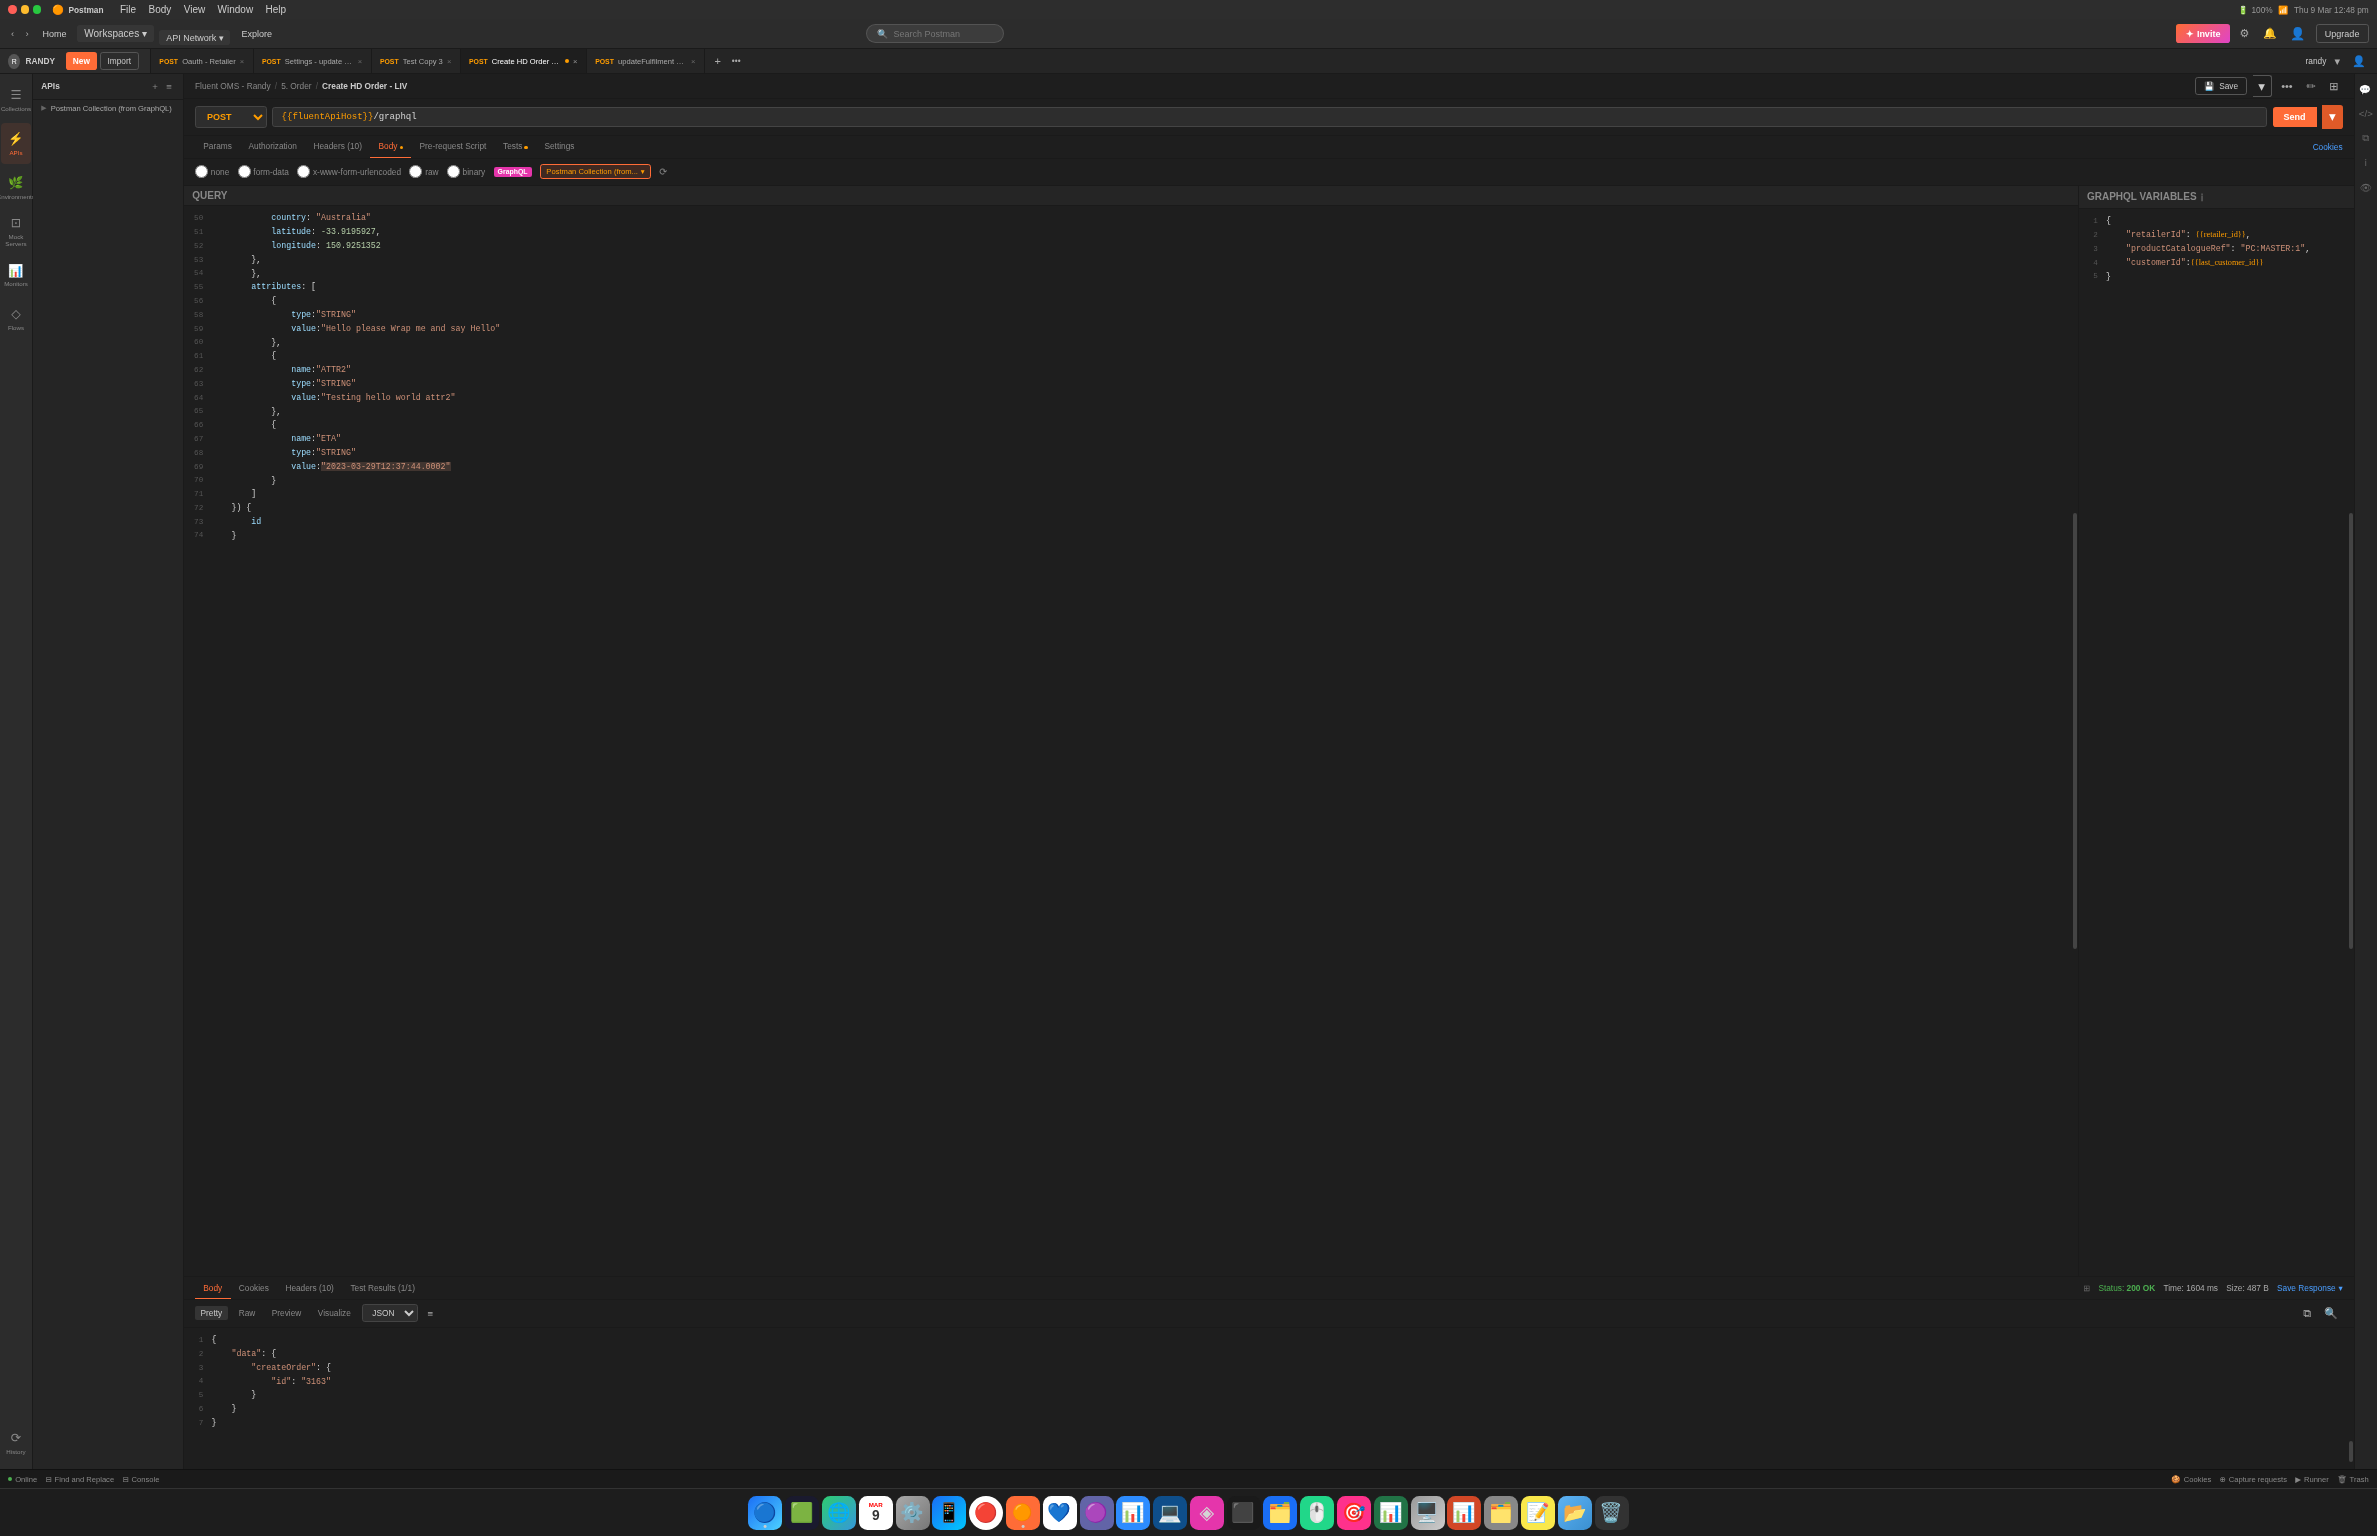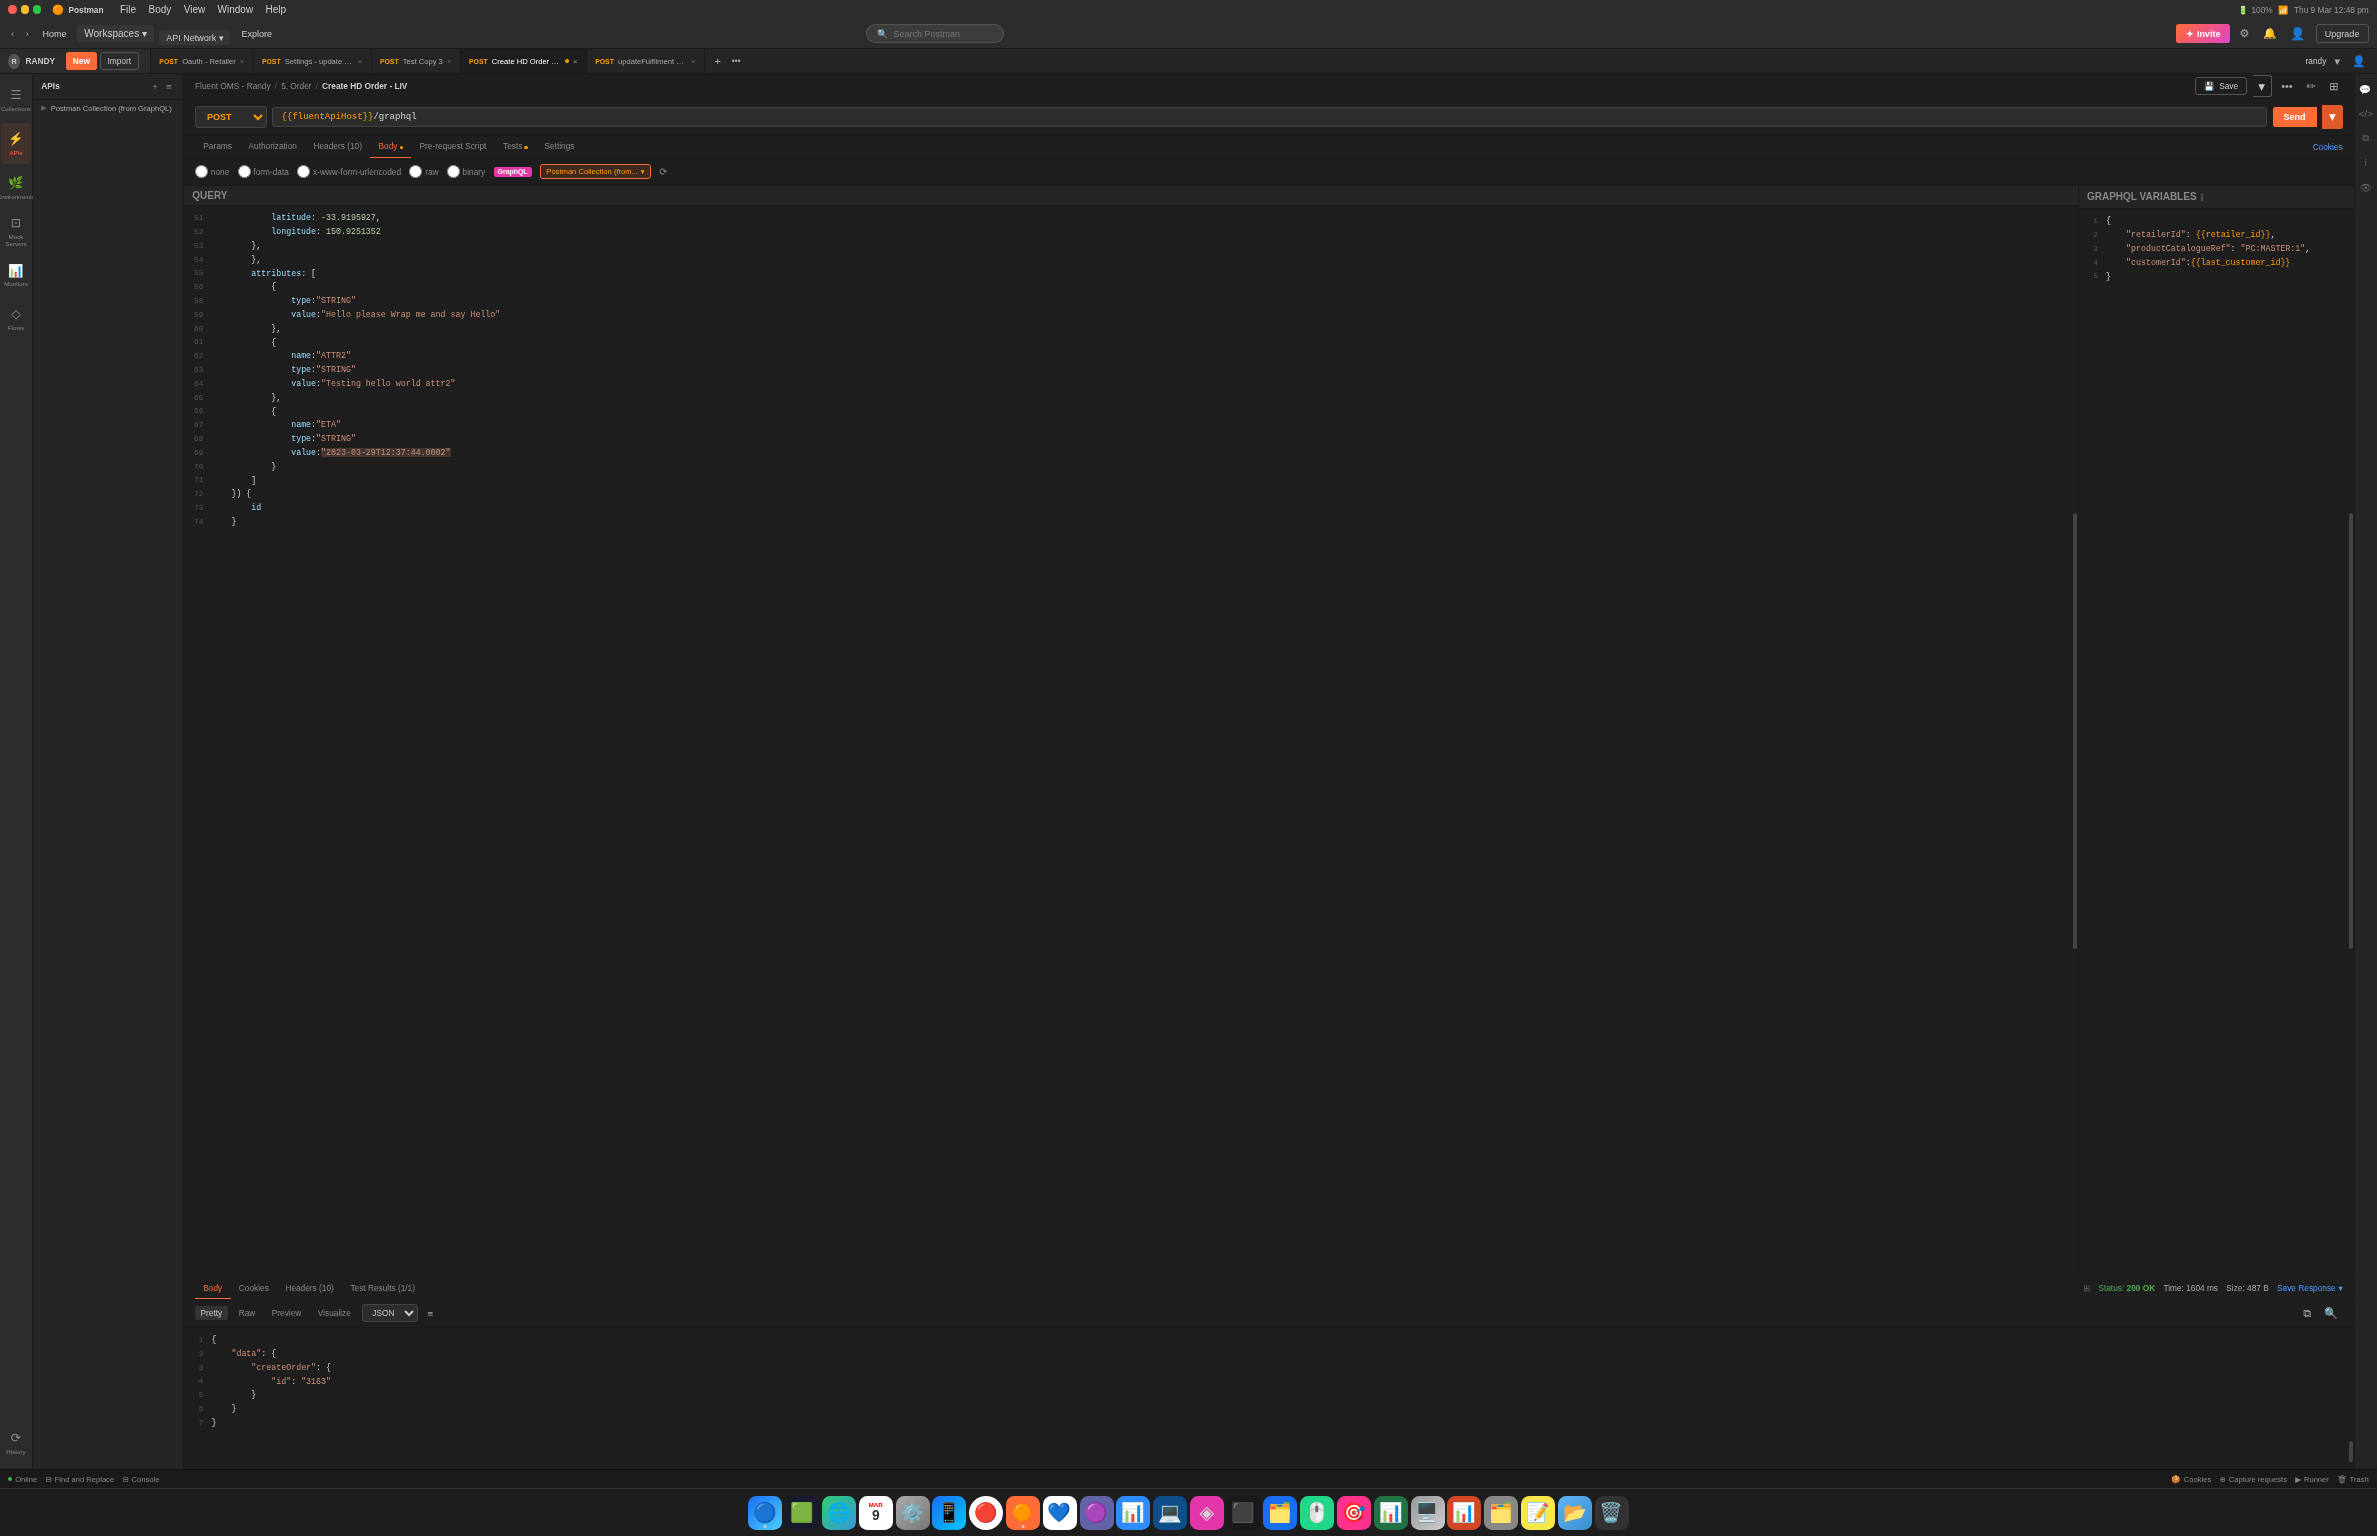--- a/index.html
+++ b/index.html
@@ -116,21 +116,21 @@
     .code-editor::-webkit-scrollbar { width: 5.5px; }
     .code-editor::-webkit-scrollbar-track { background: #1e1e1e; }
     .code-editor::-webkit-scrollbar-thumb { background: #444; border-radius: 2.8px; }
     .code-line { display: flex; min-height: 13.8px; }
     .line-num { width: 27.5px; min-width: 27.5px; text-align: right; padding-right: 8.3px; color: #555; user-select: none; font-size: 7.6px; padding-top: 0.7px; }
     .line-content { flex: 1; padding-right: 5.5px; white-space: pre; color: #d4d4d4; }
     .kw { color: #9cdcfe; }
     .str { color: #ce9178; }
     .str-highlight { color: #ce9178; background: rgba(206,145,120,0.2); }
     .num-col { color: #b5cea8; }
-    .var-col { color: #ff9d00; }
+    .var-col { color: #ff9d00; font-family: Liberation Serif, serif; }
     
     
     .response-area { display: flex; flex-direction: column; overflow: hidden; border-top: 0.7px solid #1a1a1a; flex-shrink: 0; height: 193px; }
     .response-tabs-row { display: flex; align-items: center; padding: 0 11px; border-bottom: 0.7px solid #1a1a1a; background: #1e1e1e; flex-shrink: 0; }
     .response-tab { color: #888; padding: 5.5px 8.3px; cursor: pointer; font-size: 8.3px; border-bottom: 1.4px solid transparent; }
     .response-tab.active { color: #ff6c37; border-bottom-color: #ff6c37; }
     .response-status { margin-left: auto; display: flex; align-items: center; gap: 8.3px; font-size: 8.3px; }
     .status-ok { color: #4caf50; }
     .status-time { color: #aaa; }
     .status-size { color: #aaa; }
@@ -378,20 +378,24 @@
         <button class="refresh-btn">⟳</button>
       </div>
 
       <div class="editor-area">
 
         <div class="query-panel" style="position:relative;">
           <div class="panel-header">
             <span>QUERY</span>
           </div>
           <div class="code-editor">
+            <div class="code-line">
+                <span class="line-num">50</span>
+                <span class="line-content">            <span class="kw">country</span>: <span class="str">"Australia"</span></span>
+              </div>
             <div class="code-line">
                 <span class="line-num">51</span>
                 <span class="line-content">            <span class="kw">latitude</span>: <span class="num-col">-33.9195927</span>,</span>
               </div>
             <div class="code-line">
                 <span class="line-num">52</span>
                 <span class="line-content">            <span class="kw">longitude</span>: <span class="num-col">150.9251352</span></span>
               </div>
             <div class="code-line">
                 <span class="line-num">53</span>

